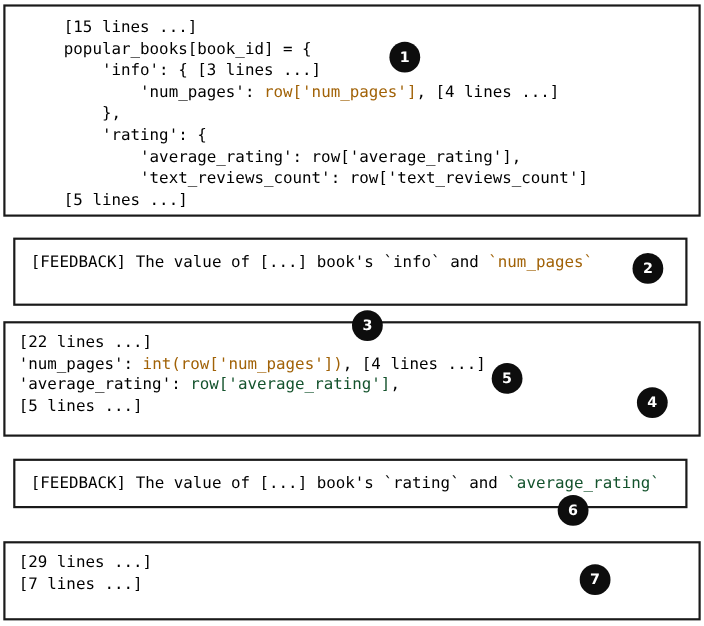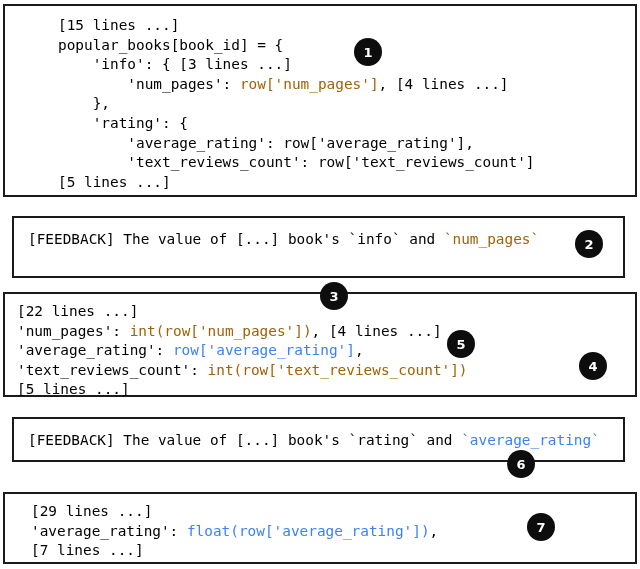--- a/index.html
+++ b/index.html
@@ -40,42 +40,42 @@
 
   .fb-line {
     font-family: "DejaVu Sans Mono", "Liberation Mono", monospace;
     font-size: 14.4px;
     line-height: 21px;
     white-space: pre;
     color: #000000;
   }
 
   .red  { color: #a16207; }
-  .blue { color: #3b82f6; }
+  .blue { color: #14532d; }
   .bold { font-weight: normal; }
 
   
   #panel-code-1 { left: 3px;  top: 4px;   width: 634px; height: 193px; }
   #panel-code-1 .body { position: absolute; left: 12px; top: 10px; margin-left: 41px; }
 
   
   #panel-feedback-1 { left: 12px; top: 216px; width: 613px; height: 62px; }
   #panel-feedback-1 .body { position: absolute; left: 14px; top: 11px; }
 
   
   #panel-code-2 { left: 3px;  top: 292px; width: 634px; height: 105px; }
   #panel-code-2 .body { position: absolute; left: 12px; top: 8px; }
 
   
   #panel-feedback-2 { left: 12px; top: 417px; width: 613px; height: 45px; }
   #panel-feedback-2 .body { position: absolute; left: 14px; top: 11px; }
 
   
   #panel-code-3 { left: 3px;  top: 492px; width: 634px; height: 72px; }
-  #panel-code-3 .body { position: absolute; left: 12px; top: 8px; margin-left: 14px; }
+  #panel-code-3 .body { position: absolute; left: 12px; top: 8px; }
 
   .badge {
     position: absolute;
     width: 28px;
     height: 28px;
     border-radius: 50%;
     background: #0d0d0d;
     color: #ffffff;
     font-family: "DejaVu Sans", "Liberation Sans", sans-serif;
     font-size: 13px;
@@ -110,35 +110,33 @@
     <div class="body">
         <div class="fb-line"><span>[FEEDBACK] The value of [...] book's `info` and </span><span class="red">`num_pages`</span></div>
       </div>
   </div>
 
   <div class="panel" id="panel-code-2">
     <div class="body">
         <div class="code-line"><span>[22 lines ...]</span></div>
         <div class="code-line"><span>'num_pages': </span><span class="red bold">int</span><span class="red">(row['num_pages'])</span><span>, [4 lines ...]</span></div>
         <div class="code-line"><span>'average_rating': </span><span class="blue">row['average_rating']</span><span>,</span></div>
-        <div class="code-line"><span>'text_reviews_count': </span><span class="red bold">int</span><span class="red">(row['text_reviews_count'])</span></div>
         <div class="code-line"><span>[5 lines ...]</span></div>
       </div>
   </div>
 
   <div class="panel" id="panel-feedback-2">
     <div class="body">
         <div class="fb-line"><span>[FEEDBACK] The value of [...] book's `rating` and </span><span class="blue">`average_rating`</span></div>
       </div>
   </div>
 
   <div class="panel" id="panel-code-3">
     <div class="body">
         <div class="code-line"><span>[29 lines ...]</span></div>
-        <div class="code-line"><span>'average_rating': </span><span class="blue bold">float</span><span class="blue">(row['average_rating'])</span><span>,</span></div>
         <div class="code-line"><span>[7 lines ...]</span></div>
       </div>
   </div>
 
   <div id="badge-layer">
       <div class="badge" style="left: 354px; top: 38px; background: rgb(13, 13, 13); color: rgb(255, 255, 255);">1</div>
       <div class="badge" style="left: 575px; top: 230px; background: rgb(13, 13, 13); color: rgb(255, 255, 255);">2</div>
       <div class="badge" style="left: 320px; top: 282px; background: rgb(13, 13, 13); color: rgb(255, 255, 255);">3</div>
       <div class="badge" style="left: 579px; top: 352px; background: rgb(13, 13, 13); color: rgb(255, 255, 255);">4</div>
       <div class="badge" style="left: 447px; top: 330px; background: rgb(13, 13, 13); color: rgb(255, 255, 255);">5</div>

